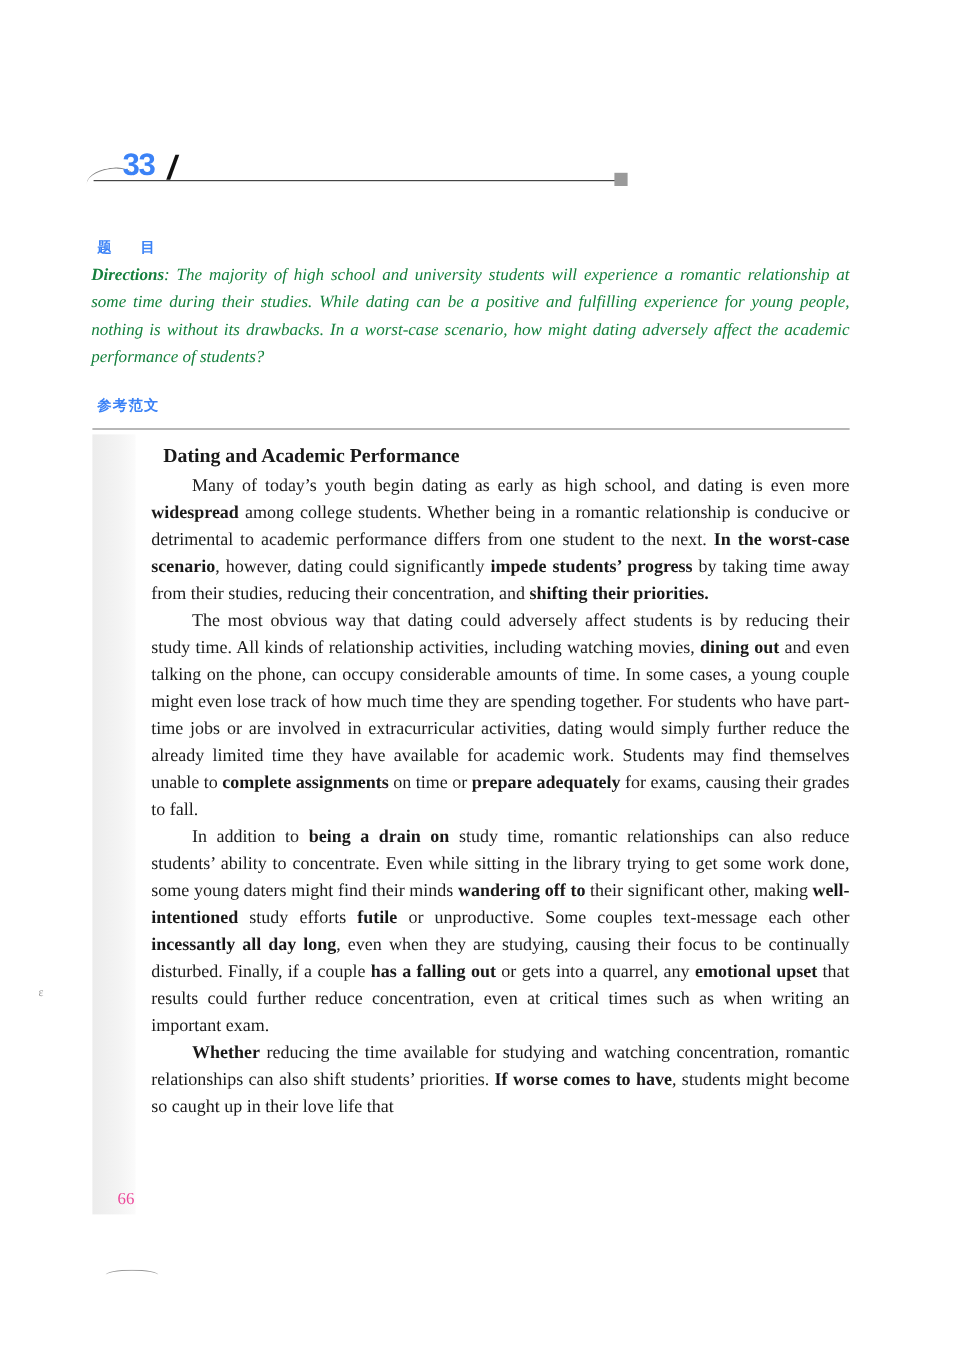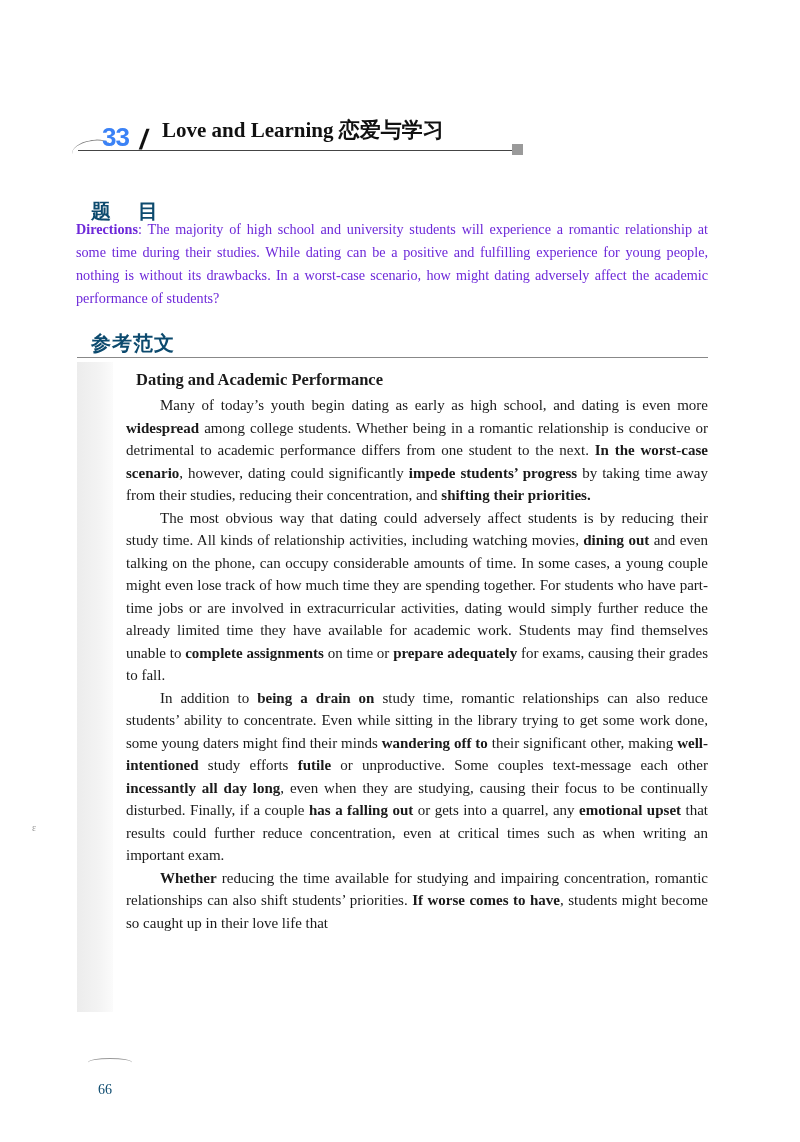--- a/index.html
+++ b/index.html
@@ -19,74 +19,73 @@
   .chapter-title {
     position: absolute; left: 90px; top: 4px; font-weight: bold; font-size: 21px; color: #111; white-space: nowrap;
   }
   .chapter-rule { position: absolute; left: 6px; top: 38px; width: 436px; height: 1px; background: #444; }
   .chapter-square { position: absolute; left: 440px; top: 32px; width: 11px; height: 11px; background: #9a9a9a; }
   .chapter-curl {
     position: absolute; left: 0px; top: 28px; width: 40px; height: 20px; border-top: 1px solid #888;
     border-radius: 50% 50% 0 0; transform: rotate(-10deg);
   }
   .section-label {
-    position: absolute; left: 91px; font-family: "DejaVu Sans", sans-serif; font-weight: bold;
-    font-size: 20px; color: #0c4a6e; letter-spacing: 1px;
+    position: absolute; left: 81px; font-family: "DejaVu Sans", sans-serif; font-weight: bold;
+    font-size: 12px; color: #3b82f6; letter-spacing: 1px;
   }
   #timu-label { top: 198px; letter-spacing: 10px; }
   #fanwen-label { top: 330px; }
   .directions {
-    position: absolute; left: 76px; top: 218px; width: 632px; font-size: 14.2px;
-    line-height: 23px; text-align: justify; color: #6d28d9;
+    position: absolute; left: 76px; top: 218px; width: 632px; font-style: italic; font-size: 14.2px;
+    line-height: 23px; text-align: justify; color: #15803d;
   }
   .directions b { font-weight: bold; }
   .section-rule { position: absolute; left: 77px; top: 357px; width: 631px; height: 1px; background: #888; }
   .gray-margin {
     position: absolute; left: 77px; top: 362px; width: 36px; height: 650px;
     background: linear-gradient(90deg, #ececec, #f3f3f3 60%, #fbfbfb);
   }
   .essay { position: absolute; left: 126px; top: 368px; width: 582px; }
   .essay-title {
     text-align: left; font-weight: bold; font-size: 16.5px; margin: 0 0 2px 0; line-height: 24px; padding-left: 10px;
   }
   .para {
     margin: 0; font-size: 15px; line-height: 22.5px; text-align: justify; text-indent: 34px;
   }
   .para b { font-weight: bold; }
-  .page-number { position: absolute; left: 98px; top: 1082px; font-size: 14px; color: #0c4a6e; }
+  .page-number { position: absolute; left: 98px; top: 992px; font-size: 14px; color: #ec4899; }
   .page-curl {
     position: absolute; left: 88px; top: 1058px; width: 44px; height: 8px; border-top: 1px solid #999; border-radius: 50% 50% 0 0;
   }
   .stray-mark { position: absolute; left: 32px; top: 822px; font-size: 10px; color: #999; }
 </style>
 </head>
 <body>
 
 <div class="chapter-header">
   <div class="chapter-curl"></div>
   <span class="chapter-num">33</span>
   <span class="chapter-slash">/</span>
-  <span class="chapter-title">Love and Learning 恋爱与学习</span>
   <div class="chapter-rule"></div>
   <div class="chapter-square"></div>
 </div>
 
 <div class="section-label" id="timu-label">题 目</div>
 
 <div class="directions"><b>Directions</b><span>: The majority of high school and university students will experience a romantic relationship at some time during their studies. While dating can be a positive and fulfilling experience for young people, nothing is without its drawbacks. In a worst-case scenario, how might dating adversely affect the academic performance of students?</span></div>
 
 <div class="section-label" id="fanwen-label">参考范文</div>
 <div class="section-rule"></div>
 
 <div class="gray-margin"></div>
 
 <div class="essay">
   <div class="essay-title">Dating and Academic Performance</div>
   <p class="para"><span>Many of today’s youth begin dating as early as high school, and dating is even more </span><b>widespread</b><span> among college students. Whether being in a romantic relationship is conducive or detrimental to academic performance differs from one student to the next. </span><b>In the worst-case scenario</b><span>, however, dating could significantly </span><b>impede students’ progress</b><span> by taking time away from their studies, reducing their concentration, and </span><b>shifting their priorities.</b></p>
   <p class="para"><span>The most obvious way that dating could adversely affect students is by reducing their study time. All kinds of relationship activities, including watching movies, </span><b>dining out</b><span> and even talking on the phone, can occupy considerable amounts of time. In some cases, a young couple might even lose track of how much time they are spending together. For students who have part-time jobs or are involved in extracurricular activities, dating would simply further reduce the already limited time they have available for academic work. Students may find themselves unable to </span><b>complete assignments</b><span> on time or </span><b>prepare adequately</b><span> for exams, causing their grades to fall.</span></p>
   <p class="para"><span>In addition to </span><b>being a drain on</b><span> study time, romantic relationships can also reduce students’ ability to concentrate. Even while sitting in the library trying to get some work done, some young daters might find their minds </span><b>wandering off to</b><span> their significant other, making </span><b>well-intentioned</b><span> study efforts </span><b>futile</b><span> or unproductive. Some couples text-message each other </span><b>incessantly all day long</b><span>, even when they are studying, causing their focus to be continually disturbed. Finally, if a couple </span><b>has a falling out</b><span> or gets into a quarrel, any </span><b>emotional upset</b><span> that results could further reduce concentration, even at critical times such as when writing an important exam.</span></p>
-  <p class="para"><b>Whether</b><span> reducing the time available for studying and impairing concentration, romantic relationships can also shift students’ priorities. </span><b>If worse comes to have</b><span>, students might become so caught up in their love life that</span></p>
+  <p class="para"><b>Whether</b><span> reducing the time available for studying and watching concentration, romantic relationships can also shift students’ priorities. </span><b>If worse comes to have</b><span>, students might become so caught up in their love life that</span></p>
 </div>
 
 <div class="stray-mark">ε</div>
 
 <div class="page-number">66</div>
 <div class="page-curl"></div>
 
 </body></html>

